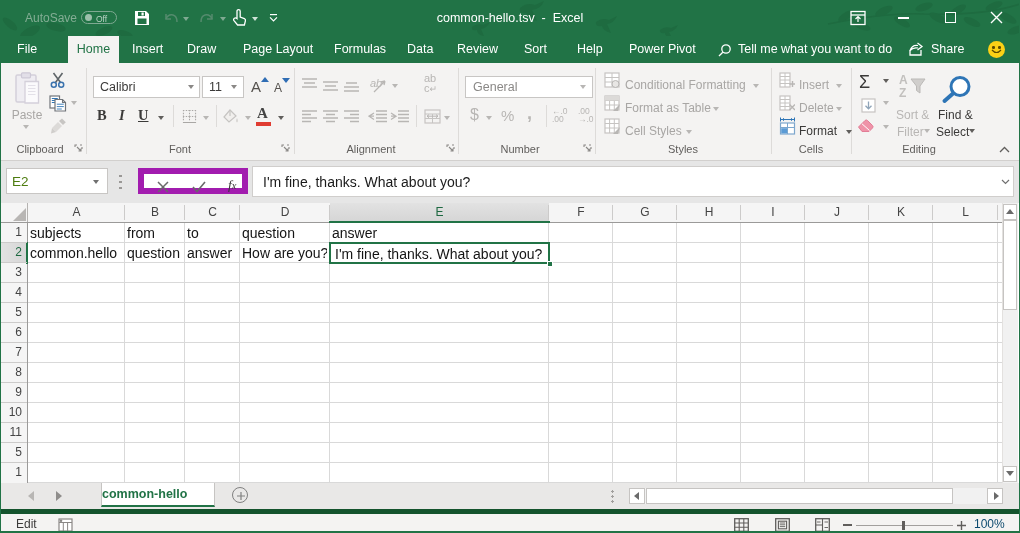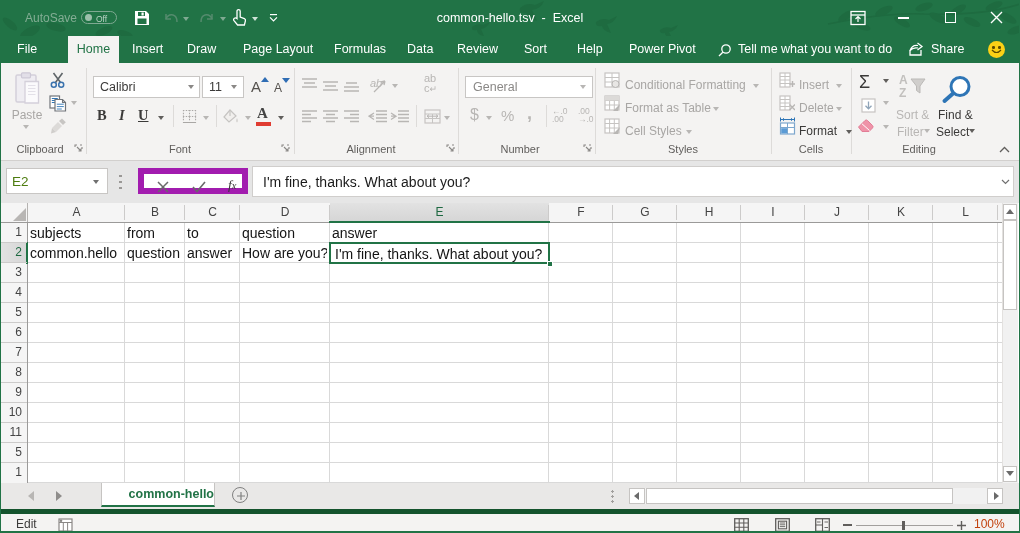--- a/index.html
+++ b/index.html
@@ -466,21 +466,21 @@
     </svg>
 </div>
 
 <div class="ab" style="left:0;top:483px;width:1020px;height:26px;background:#e9e8e7">
   <svg class="ab" style="left:27px;top:8px" width="8" height="10" viewBox="0 0 8 10">
       <path d="M7 0 L1 5 L7 10 z" fill="#b8b6b4"></path>
     </svg>
   <svg class="ab" style="left:55px;top:8px" width="8" height="10" viewBox="0 0 8 10">
       <path d="M1 0 L7 5 L1 10 z" fill="#8f8d8b"></path>
     </svg>
-  <div class="ab" style="left:101px;top:0;width:114px;height:24px;background:#fff;border-left:1px solid #c6c4c2;border-right:1px solid #c6c4c2;border-bottom:2px solid #217346;color:#217346;font-weight:bold;font-size:12.5px;text-align:right;line-height:22px">common-hello</div>
+  <div class="ab" style="left:101px;top:0;width:114px;height:24px;background:#fff;border-left:1px solid #c6c4c2;border-right:1px solid #c6c4c2;border-bottom:2px solid #217346;color:#217346;font-weight:bold;font-size:12.5px;text-align:left;line-height:22px">common-hello</div>
   <div class="ab" style="left:232px;top:4px;width:16px;height:16px;border:1px solid #808080;border-radius:50%">
     <svg class="ab" style="left:3.5px;top:3.5px" width="8" height="8" viewBox="0 0 8 8">
         <path d="M4 0 v8 M0 4 h8" stroke="#808080" stroke-width="1.2"></path>
       </svg>
   </div>
   <div class="ab" style="left:611px;top:6px;width:3px;height:14px;background:radial-gradient(circle 1.4px, #a19f9d 1.1px, transparent 1.2px) 0 0/3px 5px repeat-y"></div>
   <div class="ab" style="left:629px;top:5px;width:374px;height:16px;background:#f1f1f1"></div>
   <div class="ab" style="left:629px;top:5px;width:16px;height:16px;background:#fff;border:1px solid #c6c4c2"></div>
   <svg class="ab" style="left:634px;top:9px" width="6" height="8" viewBox="0 0 6 8">
       <path d="M5 0 L0 4 L5 8 z" fill="#6a6a6a"></path>
@@ -512,18 +512,18 @@
     <rect x="0.7" y="0.7" width="13.6" height="12.6" fill="none" stroke="#605e5c" stroke-width="1.3"></rect>
     <path d="M7.5 0.7 V13.3 M0.7 7 H7.5" stroke="#605e5c" stroke-width="1.1"></path>
     <path d="M2 4 h3.5 M9.5 4 h3.5 M9.5 9.5 h3.5" stroke="#605e5c" stroke-width=".9"></path>
   </svg>
   <div class="ab" style="left:843px;top:10px;width:9px;height:1.6px;background:#605e5c"></div>
   <div class="ab" style="left:856px;top:11px;width:97px;height:1px;background:#a19f9d"></div>
   <div class="ab" style="left:902px;top:7px;width:2.5px;height:9px;background:#605e5c"></div>
   <svg class="ab" style="left:957px;top:7px" width="9" height="9" viewBox="0 0 9 9">
       <path d="M4.5 0 v9 M0 4.5 h9" stroke="#605e5c" stroke-width="1.4"></path>
     </svg>
-  <div class="ab" style="left:974px;top:3px;font-size:12px;color:#c2410c">100%</div>
+  <div class="ab" style="left:974px;top:3px;font-size:12px;color:#0c4a6e">100%</div>
 </div>
 
 <div class="ab grn" style="left:0;top:0;width:1px;height:533px"></div>
 <div class="ab grn" style="left:1019px;top:0;width:1px;height:533px"></div>
 <div class="ab grn" style="left:0;top:531px;width:1020px;height:2px"></div>
 
 </body></html>

